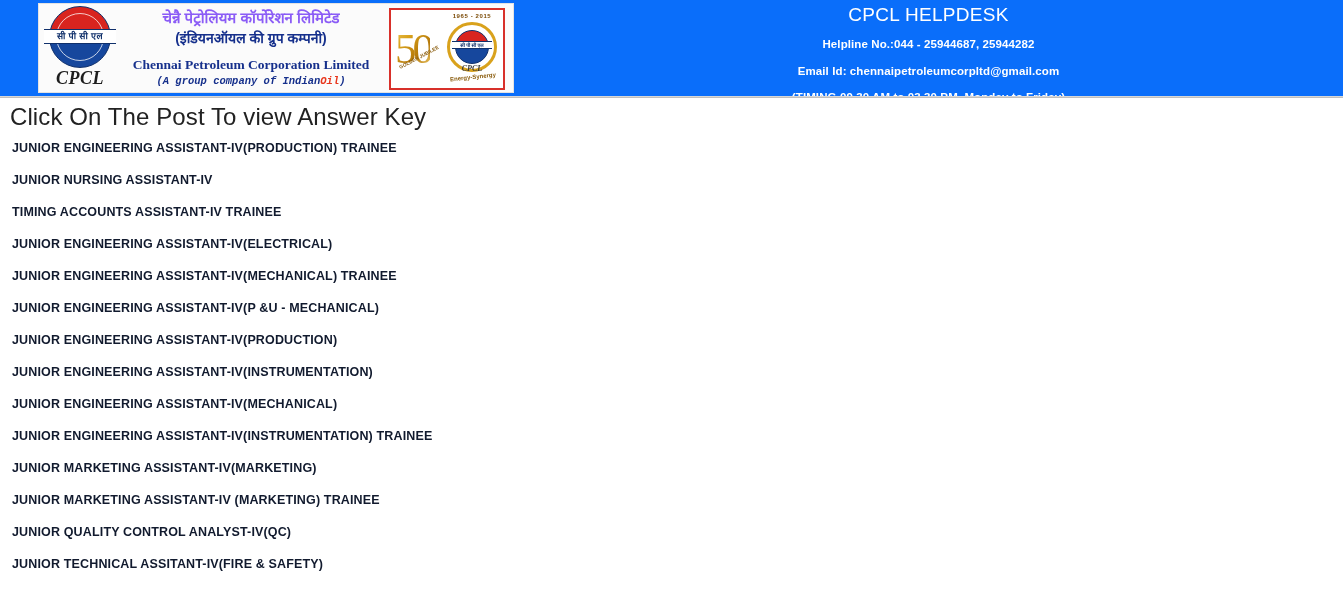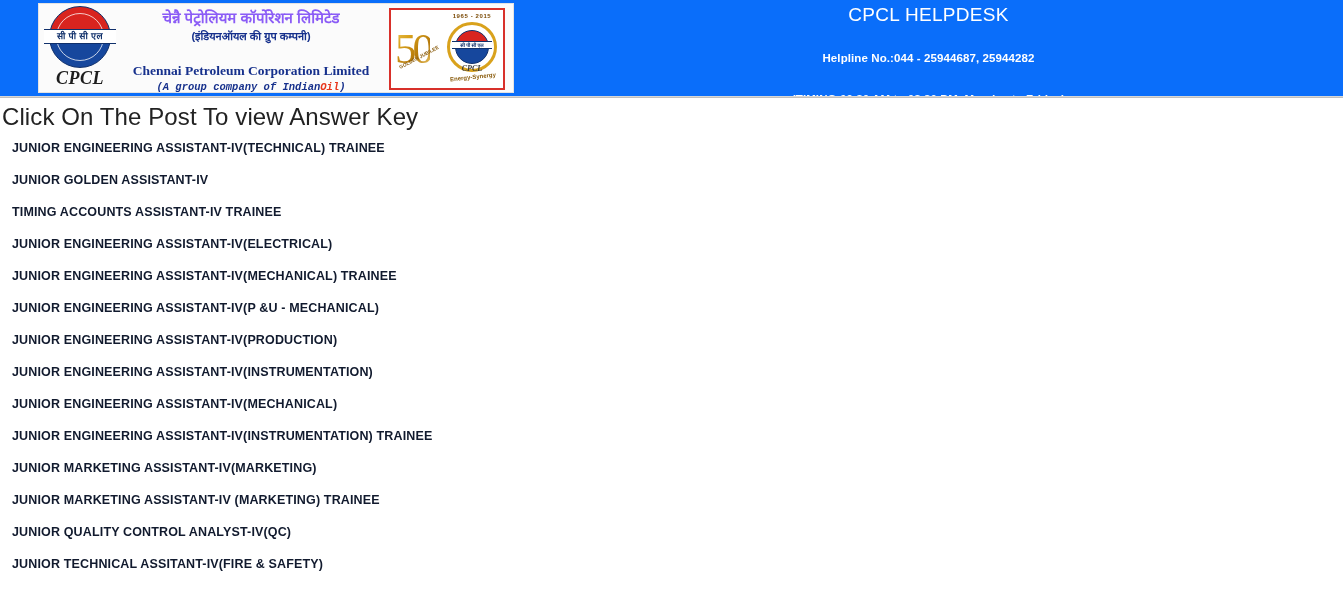--- a/index.html
+++ b/index.html
@@ -113,34 +113,34 @@
   .name-hi {
     font-family: "Liberation Sans", sans-serif;
     font-size: 15px;
     font-weight: bold;
     color: #8b5cf6;
     line-height: 1.25;
     white-space: nowrap;
   }
   .name-hi-sub {
     font-family: "Liberation Sans", sans-serif;
-    font-size: 11px;
+    font-size: 14px;
     font-weight: bold;
     color: #16308c;
     line-height: 1.3;
     margin-top: 1px;
     white-space: nowrap;
     text-align: center;
   }
   .name-en {
     font-family: "Liberation Serif", serif;
     font-size: 13.5px;
     font-weight: bold;
     color: #16308c;
-    margin-top: 20px;
+    margin-top: 10px;
     line-height: 1.25;
     white-space: nowrap;
   }
   .name-en-sub {
     font-family: Liberation Mono, monospace;
     font-style: italic;
     font-size: 10.5px;
     font-weight: bold;
     color: #16308c;
     line-height: 1.3;
@@ -286,36 +286,36 @@
     font-weight: normal;
     line-height: 1;
     padding-top: 5px;
     letter-spacing: 0.3px;
   }
   .helpdesk-line {
     font-family: "Liberation Sans", sans-serif;
     font-size: 11.5px;
     font-weight: bold;
     line-height: 1;
-    margin-top: 29px;
+    margin-top: 15px;
     letter-spacing: 0.1px;
   }
 
   
   .header-rule {
     width: 1343px;
     height: 0;
     border-top: 1px solid #d7d7d7;
     border-bottom: 1px solid #bfbfbf;
   }
 
   
   .page-heading {
     margin: 0;
-    padding: 4px 0 0 2px;
+    padding: 4px 0 0 10px;
     font-family: "Liberation Sans", sans-serif;
     font-size: 24px;
     font-weight: normal;
     color: #222222;
     line-height: 30px;
     letter-spacing: 0.1px;
   }
 
   
   .post-list {
@@ -369,32 +369,33 @@
       </div>
       <div class="mini-cpcl">CPCL</div>
       <div class="tagline">Energy-Synergy</div>
     </div>
 
   </div>
 
   <div class="helpdesk">
     <div class="helpdesk-title">CPCL HELPDESK</div>
     <div class="helpdesk-line">Helpline No.:044 - 25944687, 25944282</div>
+    <div class="helpdesk-line">Email Id: chennaipetroleumcorpltd@gmail.com</div>
     <div class="helpdesk-line">(TIMING 09.30 AM to 03.30 PM. Monday to Friday)</div>
   </div>
 
 </div>
 
 <div class="header-rule"></div>
 
 <h1 class="page-heading">Click On The Post To view Answer Key</h1>
 
 <ul class="post-list">
-    <li class="post-item">JUNIOR ENGINEERING ASSISTANT-IV(TECHNICAL) TRAINEE</li>
-    <li class="post-item">JUNIOR GOLDEN ASSISTANT-IV</li>
+    <li class="post-item">JUNIOR ENGINEERING ASSISTANT-IV(PRODUCTION) TRAINEE</li>
+    <li class="post-item">JUNIOR NURSING ASSISTANT-IV</li>
     <li class="post-item">TIMING ACCOUNTS ASSISTANT-IV TRAINEE</li>
     <li class="post-item">JUNIOR ENGINEERING ASSISTANT-IV(ELECTRICAL)</li>
     <li class="post-item">JUNIOR ENGINEERING ASSISTANT-IV(MECHANICAL) TRAINEE</li>
     <li class="post-item">JUNIOR ENGINEERING ASSISTANT-IV(P &amp;U - MECHANICAL)</li>
     <li class="post-item">JUNIOR ENGINEERING ASSISTANT-IV(PRODUCTION)</li>
     <li class="post-item">JUNIOR ENGINEERING ASSISTANT-IV(INSTRUMENTATION)</li>
     <li class="post-item">JUNIOR ENGINEERING ASSISTANT-IV(MECHANICAL)</li>
     <li class="post-item">JUNIOR ENGINEERING ASSISTANT-IV(INSTRUMENTATION) TRAINEE</li>
     <li class="post-item">JUNIOR MARKETING ASSISTANT-IV(MARKETING)</li>
     <li class="post-item">JUNIOR MARKETING ASSISTANT-IV (MARKETING) TRAINEE</li>

